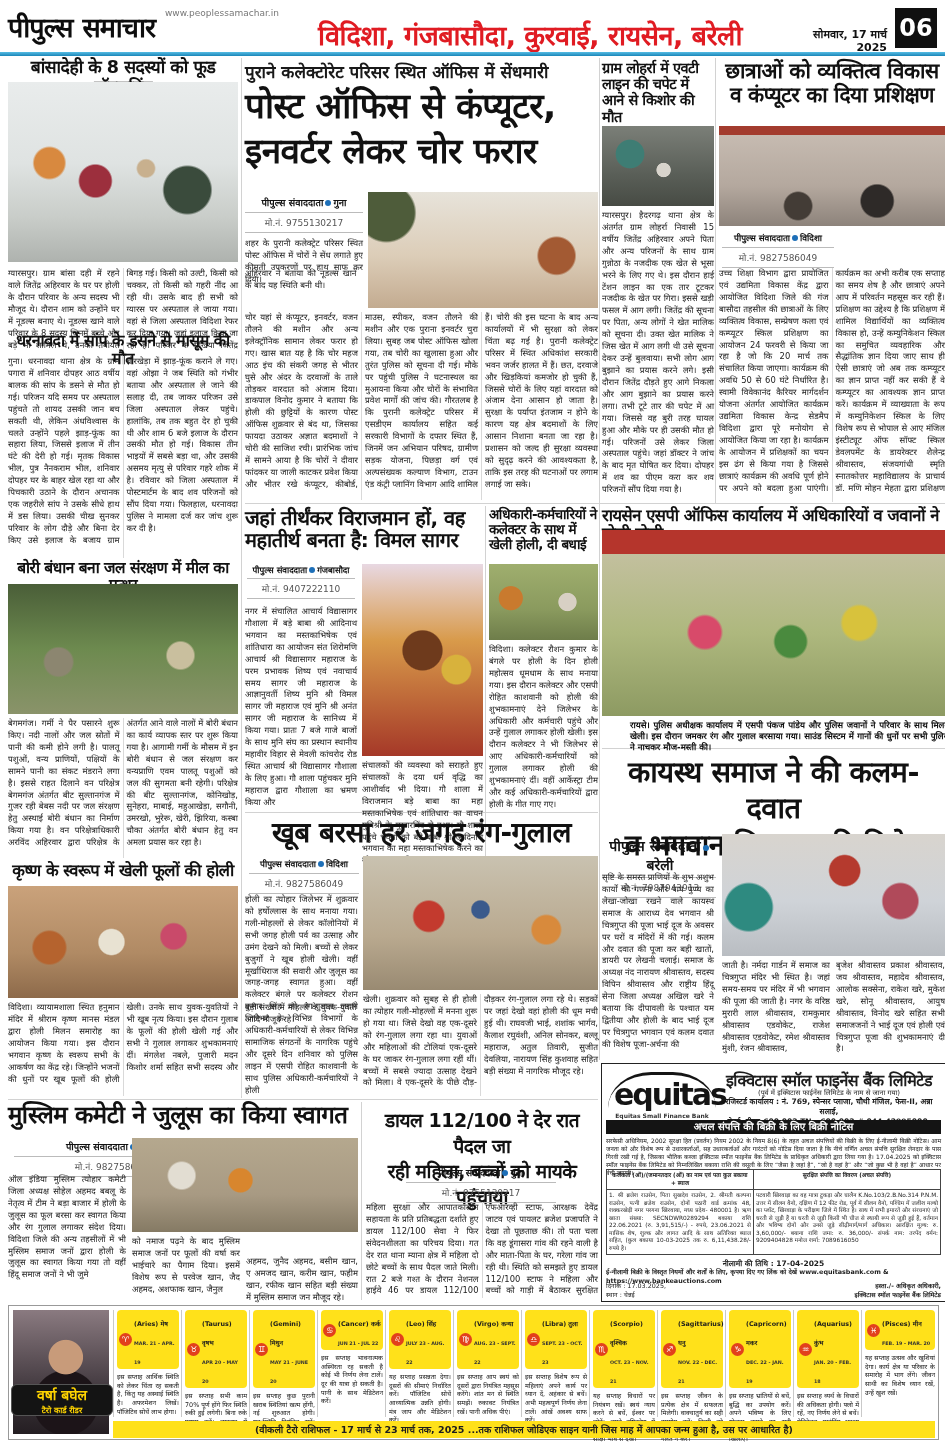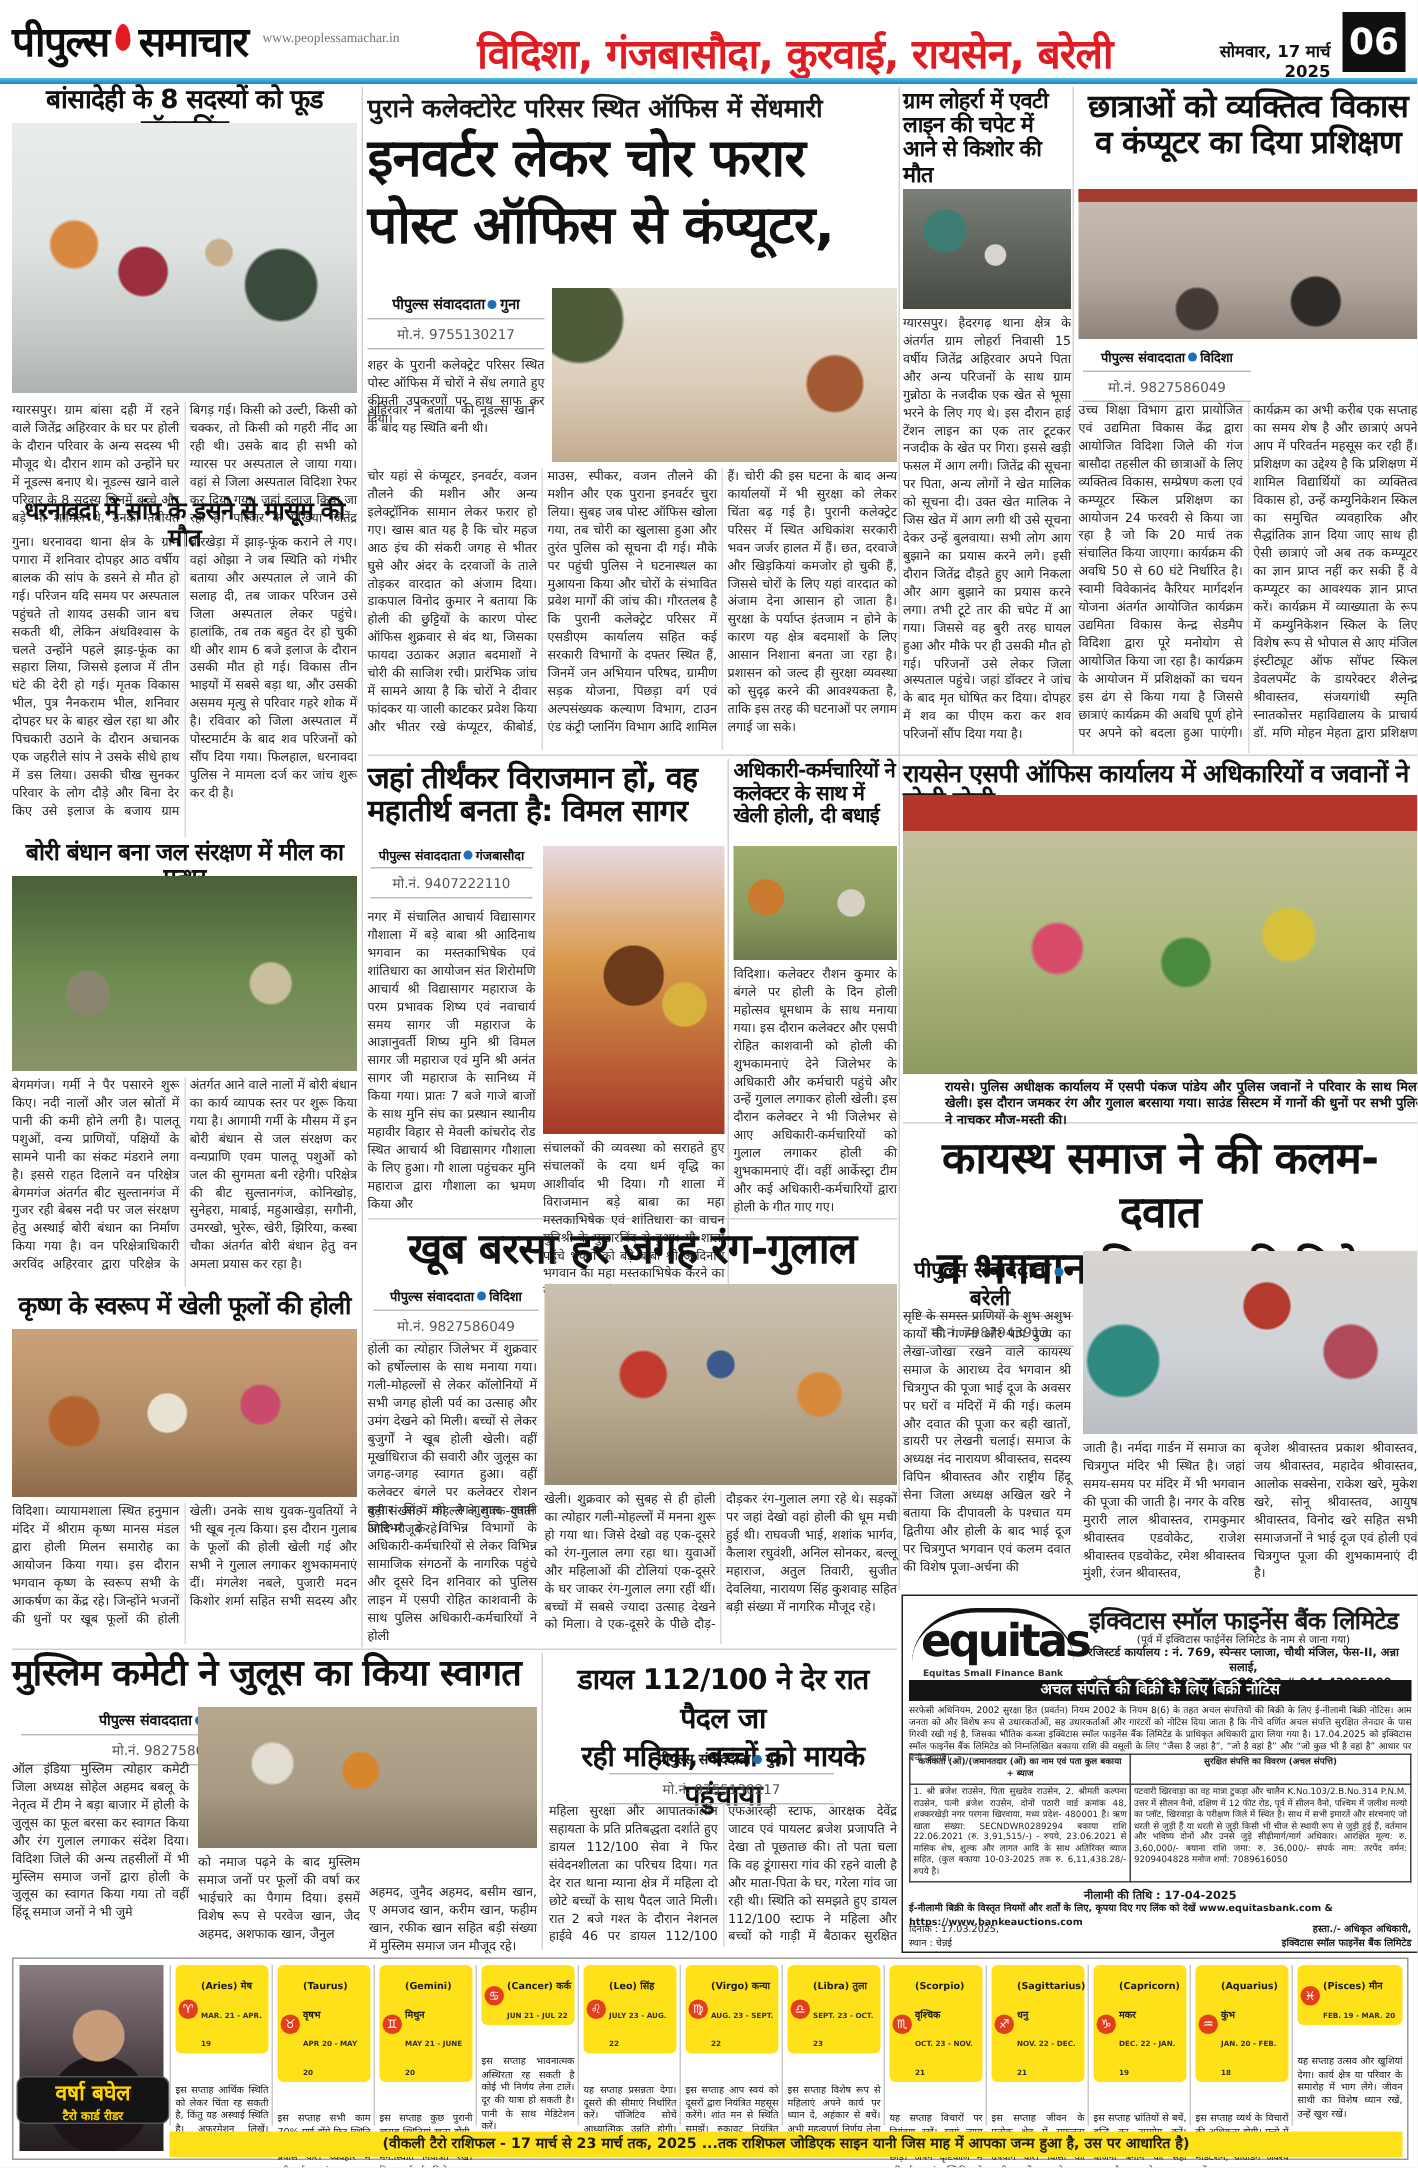--- a/index.html
+++ b/index.html
@@ -1,20 +1,20 @@
 <!DOCTYPE html>
 <html><head>
 <meta charset="utf-8">
 <style>
   html,body{margin:0;padding:0;background:#efefef;}
   .page{position:relative;width:945px;height:1445px;background:#ffffff;margin:0 auto;overflow:hidden;
         font-family:"DejaVu Sans",sans-serif;color:#1c1c1c;}
   .abs{position:absolute;}
   
-  .logo-row{display:flex;align-items:center;gap:4px;font-family:Liberation Serif, serif;}
+  .logo-row{display:flex;align-items:flex-start;gap:4px;}
   .logo-main{font-size:27px;font-weight:bold;color:#0d0d0d;letter-spacing:-1px;}
   .logo-flame{width:10px;height:18px;background:#e01b22;border-radius:50% 50% 50% 50%/60% 60% 40% 40%;margin:0 1px 3px 1px;}
   .site-url{font-size:9px;color:#777;margin:0 0 3px 6px;}
   .edition-title{font-size:27px;font-weight:bold;color:#e01b22;text-align:center;letter-spacing:-0.5px;}
   .date-txt{font-size:11px;font-weight:bold;color:#111;text-align:right;}
   .pageno{background:#101010;color:#fff;font-size:24px;font-weight:bold;text-align:center;line-height:40px;}
   .blue-rule{background:linear-gradient(180deg,#56bce4,#1b86b8);}
   
   .hl{font-weight:bold;color:#111;line-height:1.12;letter-spacing:-0.5px;}
   .kicker{font-weight:bold;color:#191919;}
@@ -57,21 +57,21 @@
   .ad-table th{text-align:center;font-weight:bold;}
   .ad-center{font-size:7.5px;font-weight:bold;text-align:center;}
   .ad-foot{font-size:6.4px;line-height:1.35;}
   
   .horo-box{border:1.5px solid #999;background:#fff;}
   .sign-card{position:absolute;top:4px;bottom:22px;border-left:1px solid #c9c9c9;padding:0 3px;}
   .sign-head{background:#ffe11a;border-radius:4px;padding:1px 2px;display:flex;align-items:center;gap:2px;}
   .sign-icon{width:13px;height:13px;min-width:13px;border-radius:50%;background:#e2401c;color:#fff;font-size:8px;line-height:13px;text-align:center;}
   .sign-name{font-size:6.4px;font-weight:bold;line-height:1.15;}
   .sign-dates{font-size:4.8px;font-weight:bold;color:#333;line-height:1.1;}
-  .sign-txt{font-size:6.4px;line-height:1.35;text-align:justify;margin-top:20px;color:#151515;}
+  .sign-txt{font-size:6.4px;line-height:1.35;text-align:justify;margin-top:4px;color:#151515;}
   .horo-foot{background:#ffe11a;font-size:9.5px;font-weight:bold;text-align:center;line-height:17px;}
   .reader-badge{background:#141414;color:#ffd400;text-align:center;border-radius:6px;border:1px solid #555;}
 </style>
 </head>
 <body>
 
 <div class="page">
 
   <div class="abs" style="left:8px;top:8px;width:260px;">
     <div class="logo-row">
@@ -116,22 +116,22 @@
     <div class="byline"><span>पीपुल्स संवाददाता</span><span class="dot"></span><span>विदिशा</span></div>
     <div class="phone">मो.नं. 9827586049</div>
   </div>
   <div class="abs body-txt" style="left:8px;top:1174px;width:118px;height:122px;">ऑल इंडिया मुस्लिम त्योहार कमेटी जिला अध्यक्ष सोहेल अहमद बबलू के नेतृत्व में टीम ने बड़ा बाजार में होली के जुलूस का फूल बरसा कर स्वागत किया और रंग गुलाल लगाकर संदेश दिया। विदिशा जिले की अन्य तहसीलों में भी मुस्लिम समाज जनों द्वारा होली के जुलूस का स्वागत किया गया तो वहीं हिंदू समाज जनों ने भी जुमे</div>
   <div class="abs photo ph-julus" style="left:132px;top:1138px;width:226px;height:94px;"></div>
   <div class="abs body-txt" style="left:132px;top:1236px;width:108px;height:62px;">को नमाज पढ़ने के बाद मुस्लिम समाज जनों पर फूलों की वर्षा कर भाईचारे का पैगाम दिया। इसमें विशेष रूप से परवेज खान, जैद अहमद, अशफाक खान, जैनुल</div>
   <div class="abs body-txt" style="left:246px;top:1256px;width:112px;height:62px;">अहमद, जुनैद अहमद, बसीम खान, ए अमजद खान, करीम खान, फहीम खान, रफीक खान सहित बड़ी संख्या में मुस्लिम समाज जन मौजूद रहे।</div>
 
   <div class="abs kicker" style="left:245px;top:60px;width:353px;font-size:17px;">पुराने कलेक्टोरेट परिसर स्थित ऑफिस में सेंधमारी</div>
   <div class="abs hl" style="left:245px;top:84px;width:353px;font-size:35px;line-height:1.28;">
+    <div>पोस्ट ऑफिस से कंप्यूटर,</div>
     <div>इनवर्टर लेकर चोर फरार</div>
-    <div>पोस्ट ऑफिस से कंप्यूटर,</div>
   </div>
   <div class="abs byline-box" style="left:245px;top:196px;width:118px;">
     <div class="byline"><span>पीपुल्स संवाददाता</span><span class="dot"></span><span>गुना</span></div>
     <div class="phone">मो.नं. 9755130217</div>
   </div>
   <div class="abs photo ph-postoffice" style="left:368px;top:192px;width:230px;height:116px;"></div>
   <div class="abs body-txt" style="left:245px;top:238px;width:118px;height:70px;">शहर के पुरानी कलेक्ट्रेट परिसर स्थित पोस्ट ऑफिस में चोरों ने सेंध लगाते हुए कीमती उपकरणों पर हाथ साफ कर दिया।</div>
   <div class="abs body-txt cols3" style="left:245px;top:312px;width:353px;height:188px;">चोर यहां से कंप्यूटर, इनवर्टर, वजन तौलने की मशीन और अन्य इलेक्ट्रॉनिक सामान लेकर फरार हो गए। खास बात यह है कि चोर महज आठ इंच की संकरी जगह से भीतर घुसे और अंदर के दरवाजों के ताले तोड़कर वारदात को अंजाम दिया। डाकपाल विनोद कुमार ने बताया कि होली की छुट्टियों के कारण पोस्ट ऑफिस शुक्रवार से बंद था, जिसका फायदा उठाकर अज्ञात बदमाशों ने चोरी की साजिश रची। प्रारंभिक जांच में सामने आया है कि चोरों ने दीवार फांदकर या जाली काटकर प्रवेश किया और भीतर रखे कंप्यूटर, कीबोर्ड, माउस, स्पीकर, वजन तौलने की मशीन और एक पुराना इनवर्टर चुरा लिया। सुबह जब पोस्ट ऑफिस खोला गया, तब चोरी का खुलासा हुआ और तुरंत पुलिस को सूचना दी गई। मौके पर पहुंची पुलिस ने घटनास्थल का मुआयना किया और चोरों के संभावित प्रवेश मार्गों की जांच की। गौरतलब है कि पुरानी कलेक्ट्रेट परिसर में एसडीएम कार्यालय सहित कई सरकारी विभागों के दफ्तर स्थित हैं, जिनमें जन अभियान परिषद, ग्रामीण सड़क योजना, पिछड़ा वर्ग एवं अल्पसंख्यक कल्याण विभाग, टाउन एंड कंट्री प्लानिंग विभाग आदि शामिल हैं। चोरी की इस घटना के बाद अन्य कार्यालयों में भी सुरक्षा को लेकर चिंता बढ़ गई है। पुरानी कलेक्ट्रेट परिसर में स्थित अधिकांश सरकारी भवन जर्जर हालत में हैं। छत, दरवाजे और खिड़कियां कमजोर हो चुकी हैं, जिससे चोरों के लिए यहां वारदात को अंजाम देना आसान हो जाता है। सुरक्षा के पर्याप्त इंतजाम न होने के कारण यह क्षेत्र बदमाशों के लिए आसान निशाना बनता जा रहा है। प्रशासन को जल्द ही सुरक्षा व्यवस्था को सुदृढ़ करने की आवश्यकता है, ताकि इस तरह की घटनाओं पर लगाम लगाई जा सके।</div>
 
   <div class="abs hl" style="left:245px;top:507px;width:238px;font-size:20px;">जहां तीर्थंकर विराजमान हों, वह महातीर्थ बनता है: विमल सागर</div>

